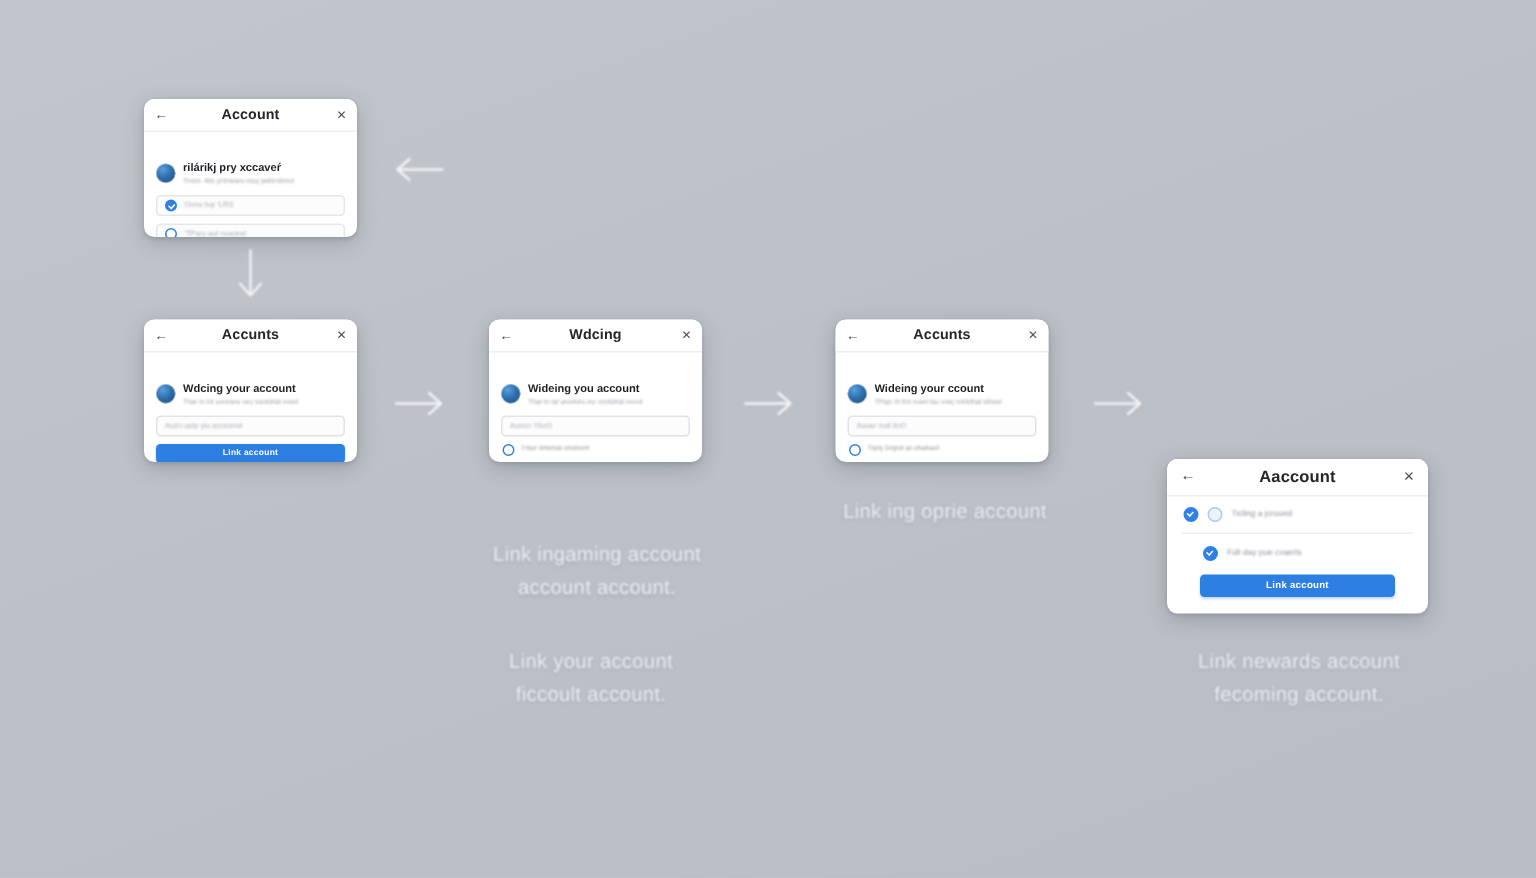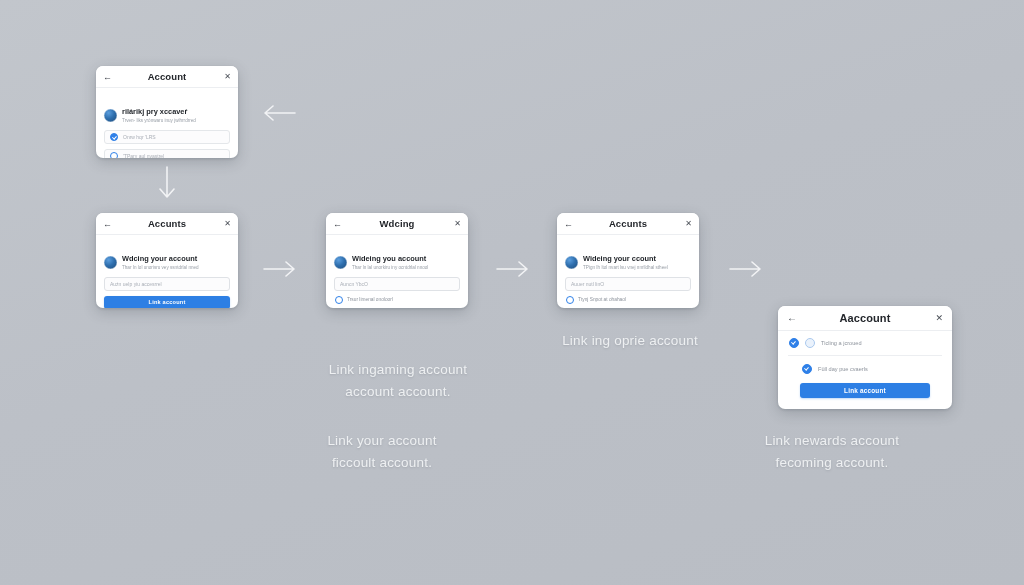--- a/index.html
+++ b/index.html
@@ -266,23 +266,23 @@
 
   <div class="caption" style="left:300px;top:330px;width:196px;margin-top:29px;">
     <div>Link ingaming account</div>
     <div>account account.</div>
   </div>
 
   <div class="caption" style="left:532px;top:330px;width:196px;">
     <div>Link ing oprie account</div>
   </div>
 
-  <div class="caption" style="left:284px;top:430px;width:196px;text-align:center;">
+  <div class="caption" style="left:296px;top:430px;width:196px;text-align:center;">
     <div>Link your account</div>
     <div>ficcoult account.</div>
   </div>
 
-  <div class="caption" style="left:732px;top:430px;width:200px;">
+  <div class="caption" style="left:766px;top:430px;width:200px;">
     <div>Link newards account</div>
     <div>fecoming account.</div>
   </div>
 
 </div>
 
 </body></html>

